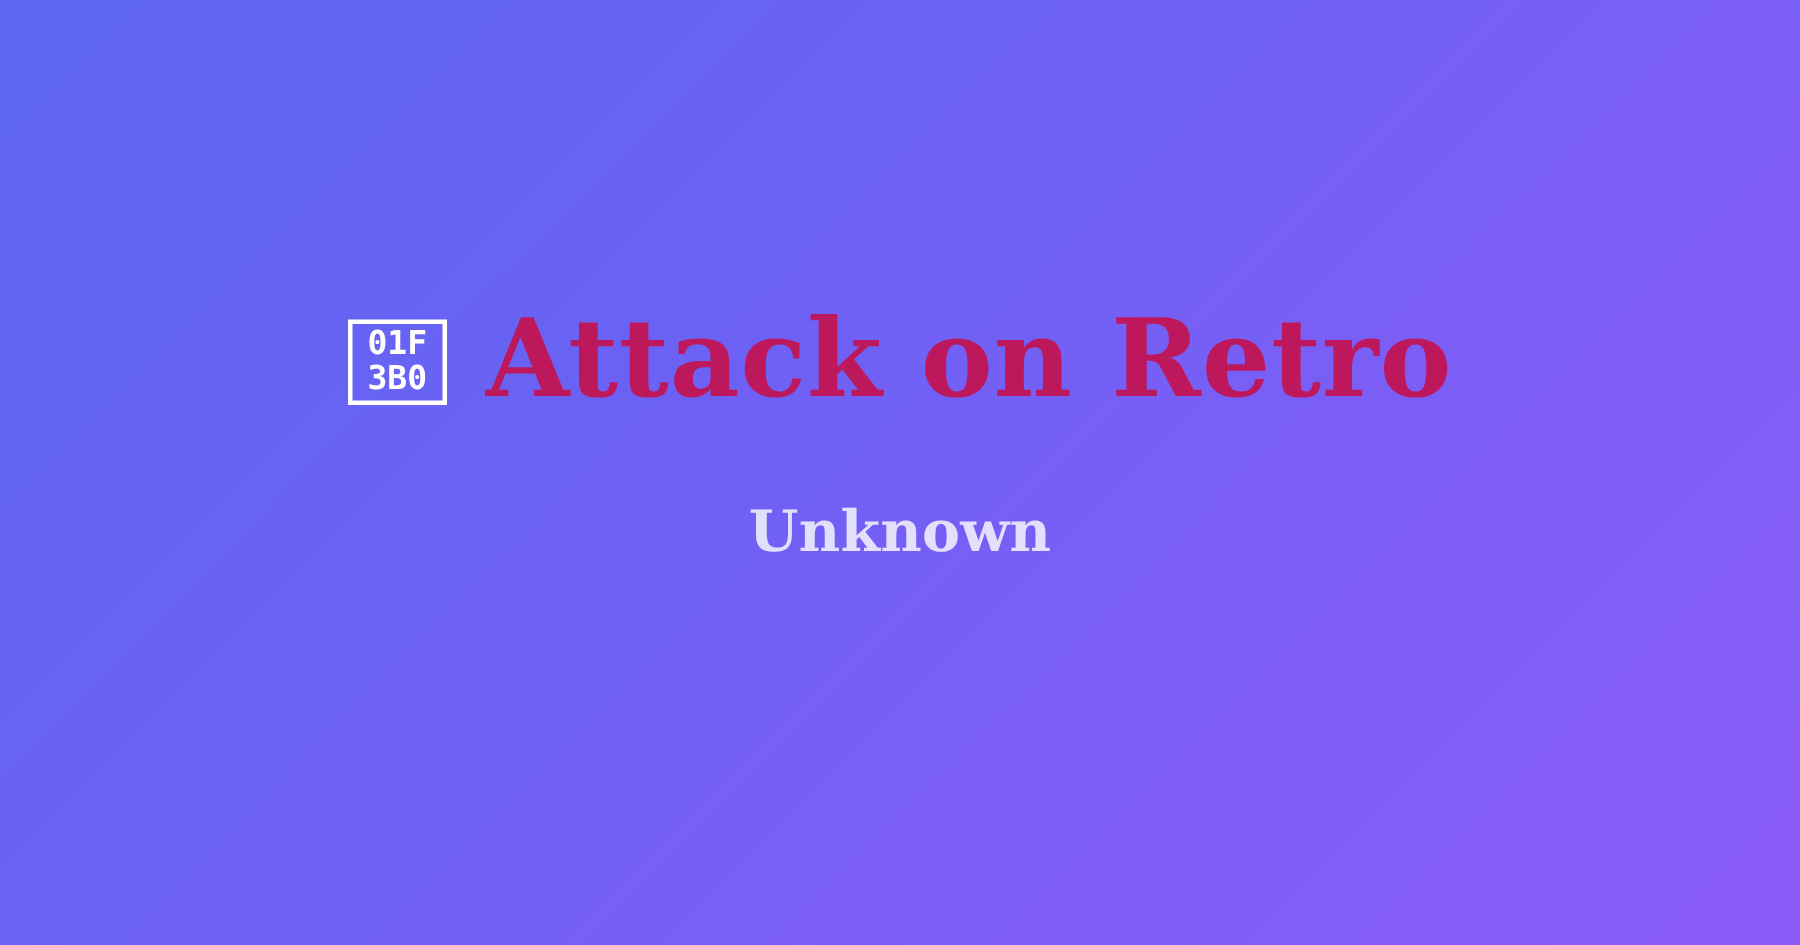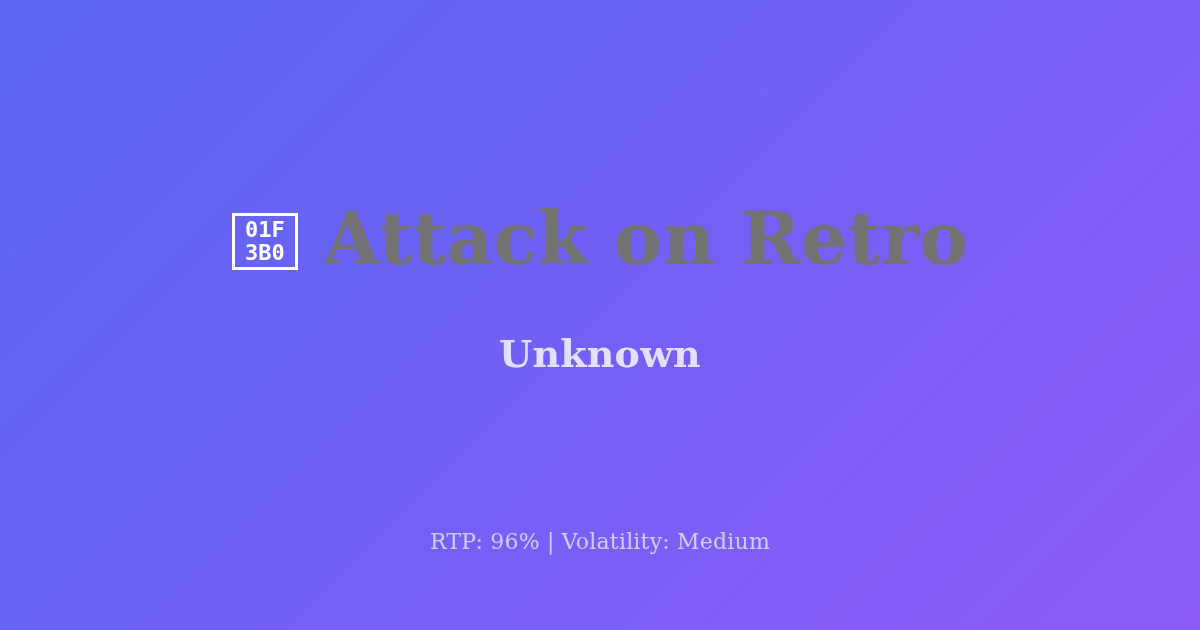--- a/index.html
+++ b/index.html
@@ -64,21 +64,21 @@
     flex: none;
     transform: translateY(2px);
   }
 
   .glyph-box span { display: block; }
 
   .title-text {
     font-family: "DejaVu Serif", "Liberation Serif", serif;
     font-size: 72px;
     font-weight: 700;
-    color: #737373;
+    color: #be185d;
     line-height: 1;
     letter-spacing: 0.5px;
   }
 
   .subtitle {
     margin-top: 60px;
     font-family: "DejaVu Serif", "Liberation Serif", serif;
     font-size: 38px;
     font-weight: 700;
     color: rgba(255, 255, 255, 0.80);
@@ -117,15 +117,14 @@
       </span>
 
       <h1 class="title-text">Attack on Retro</h1>
 
     </div>
 
     <div class="subtitle">Unknown</div>
 
   </div>
 
-  <div class="meta-footer">RTP: 96% | Volatility: Medium</div>
 
 </div>
 
 </body></html>

